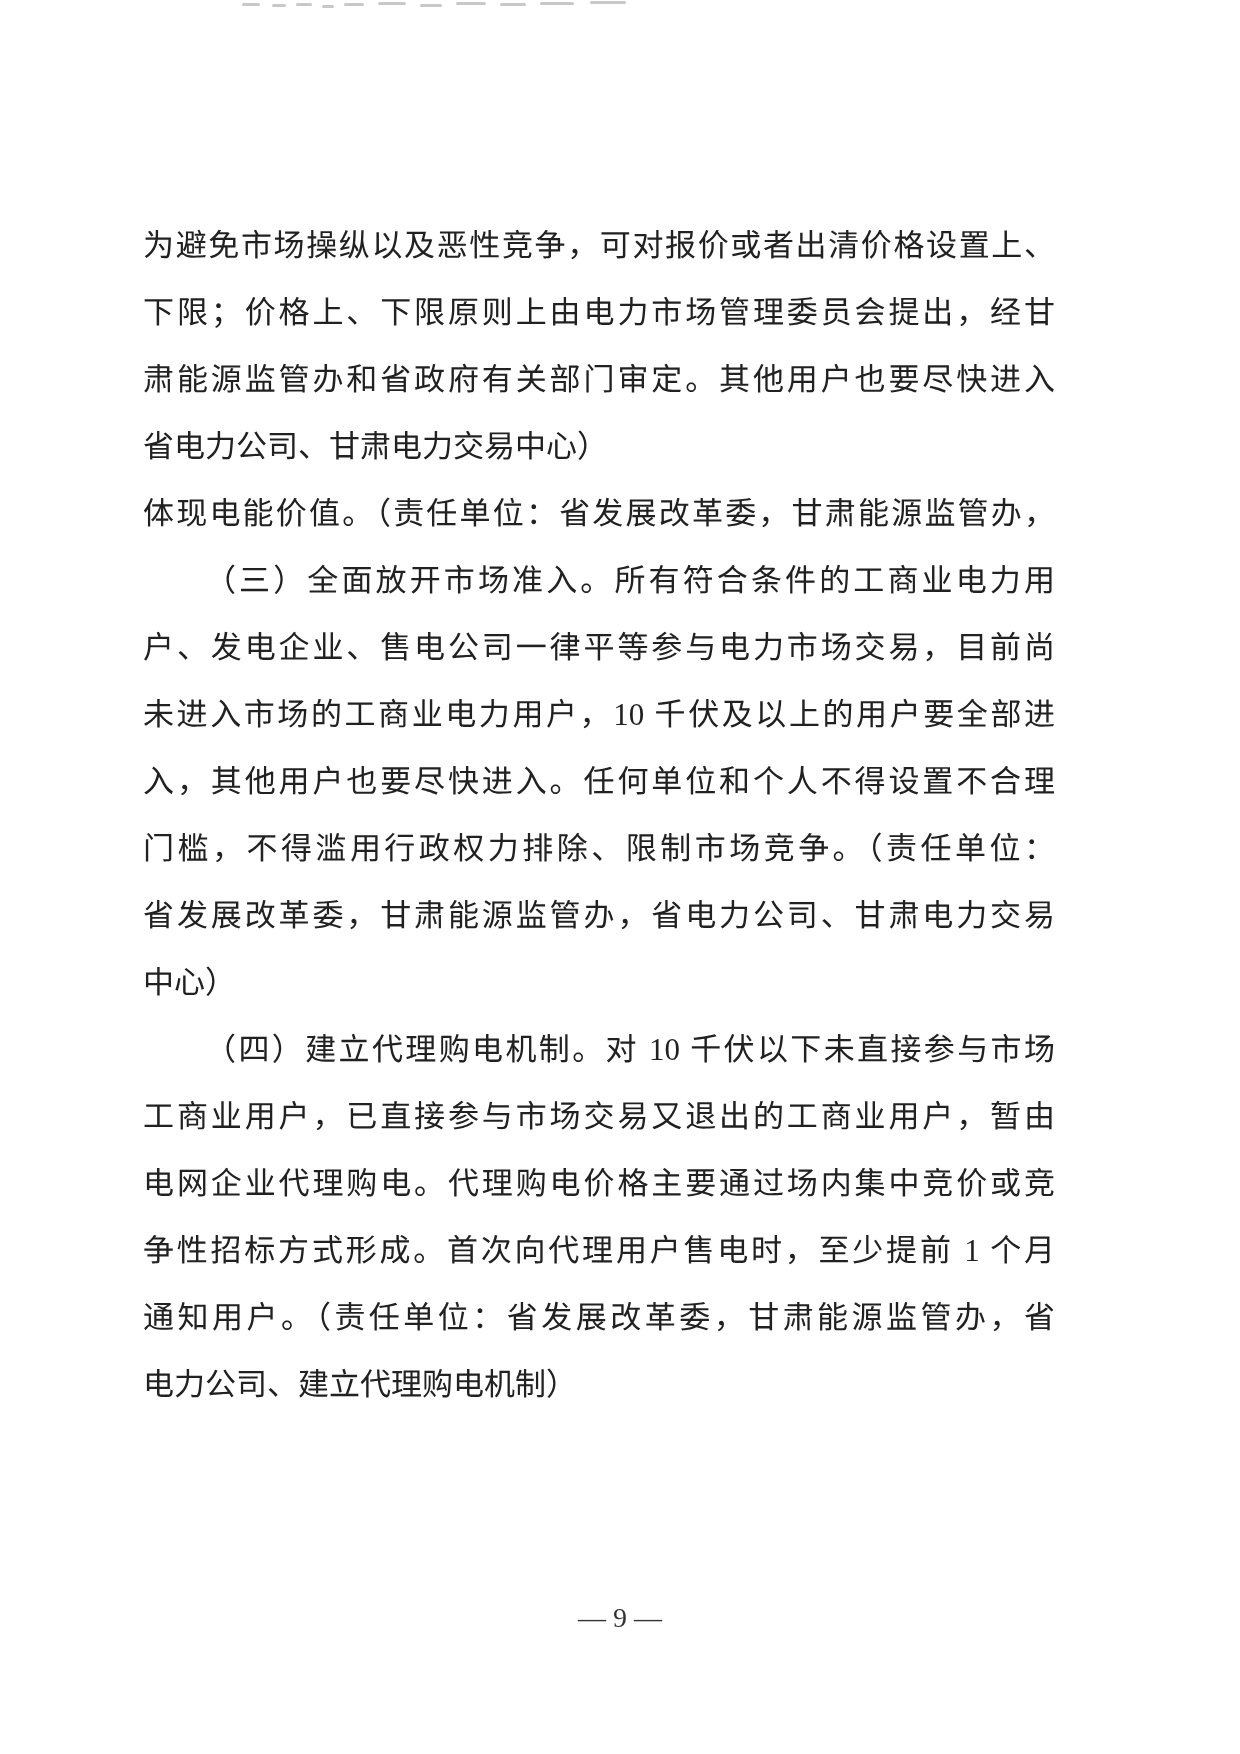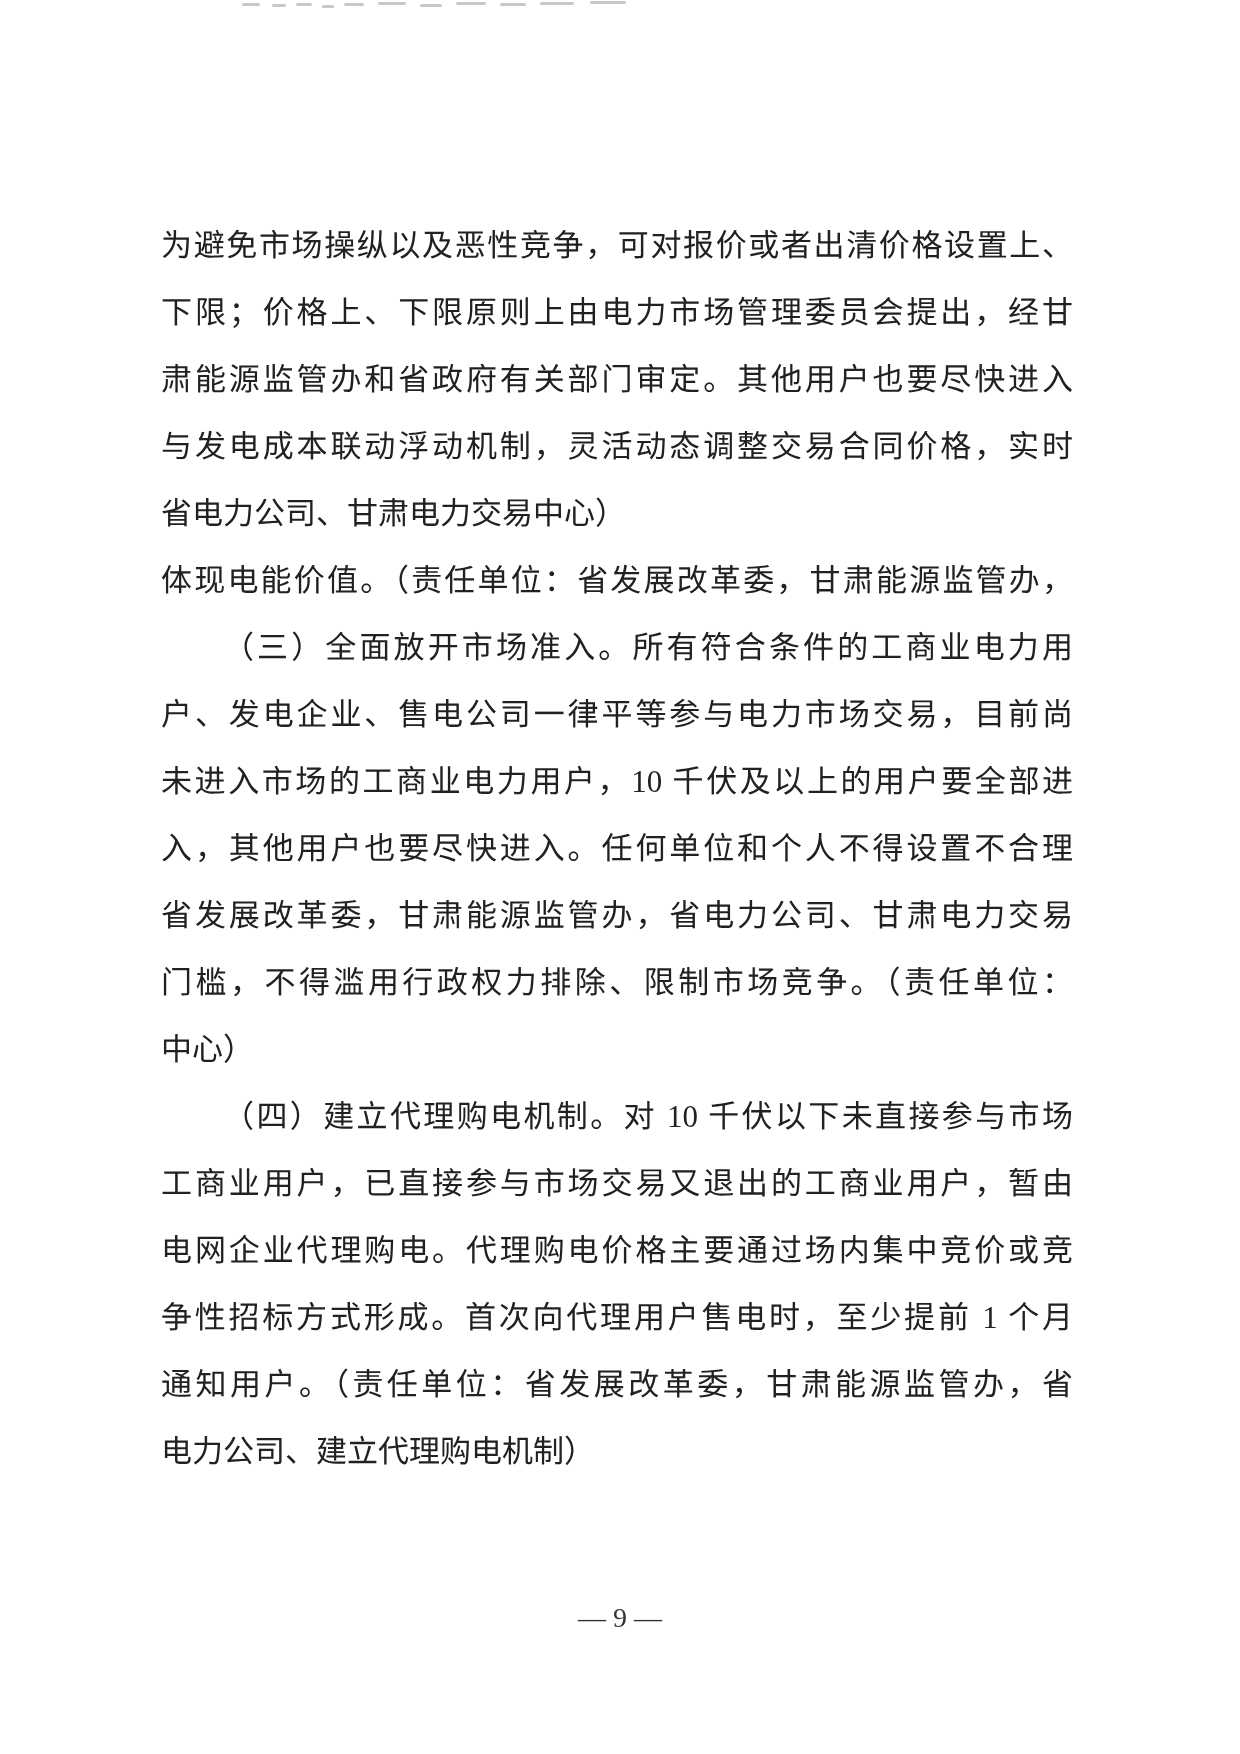--- a/index.html
+++ b/index.html
@@ -20,21 +20,21 @@
   .smudge {
     position: absolute;
     height: 3px;
     background: #9a9a9a;
     opacity: 0.55;
     border-radius: 2px;
   }
   
   .textblock {
     position: absolute;
-    left: 161px;
+    left: 143px;
     top: 212px;
     width: 912px;
     font-size: 31px;
     line-height: 67px;
     color: #212121;
     letter-spacing: 0;
   }
   .line {
     white-space: nowrap;
     text-align: left;
@@ -75,29 +75,28 @@
     <span class="smudge" style="left:456px; top:2px; width:30px;"></span>
     <span class="smudge" style="left:500px; top:3px; width:26px;"></span>
     <span class="smudge" style="left:540px; top:2px; width:34px;"></span>
     <span class="smudge" style="left:590px; top:1px; width:36px;"></span>
   </div>
 
   <div class="textblock">
     <div class="line fill">为避免市场操纵以及恶性竞争，可对报价或者出清价格设置上、</div>
     <div class="line fill">下限；价格上、下限原则上由电力市场管理委员会提出，经甘</div>
     <div class="line fill">肃能源监管办和省政府有关部门审定。其他用户也要尽快进入</div>
-    <div class="line fill">与发电成本联动浮动机制，灵活动态调整交易合同价格，实时</div>
     <div class="line">省电力公司、甘肃电力交易中心）</div>
     <div class="line fill">体现电能价值。（责任单位：省发展改革委，甘肃能源监管办，</div>
     <div class="line fill indent">（三）全面放开市场准入。所有符合条件的工商业电力用</div>
     <div class="line fill">户、发电企业、售电公司一律平等参与电力市场交易，目前尚</div>
     <div class="line fill">未进入市场的工商业电力用户，10 千伏及以上的用户要全部进</div>
     <div class="line fill">入，其他用户也要尽快进入。任何单位和个人不得设置不合理</div>
+    <div class="line fill">门槛，不得滥用行政权力排除、限制市场竞争。（责任单位：</div>
     <div class="line fill">省发展改革委，甘肃能源监管办，省电力公司、甘肃电力交易</div>
-    <div class="line fill">门槛，不得滥用行政权力排除、限制市场竞争。（责任单位：</div>
     <div class="line">中心）</div>
     <div class="line fill indent">（四）建立代理购电机制。对 10 千伏以下未直接参与市场</div>
     <div class="line fill">工商业用户，已直接参与市场交易又退出的工商业用户，暂由</div>
     <div class="line fill">电网企业代理购电。代理购电价格主要通过场内集中竞价或竞</div>
     <div class="line fill">争性招标方式形成。首次向代理用户售电时，至少提前 1 个月</div>
     <div class="line fill">通知用户。（责任单位：省发展改革委，甘肃能源监管办，省</div>
     <div class="line">电力公司、建立代理购电机制）</div>
   </div>
 
   <div class="footer">— 9 —</div>

